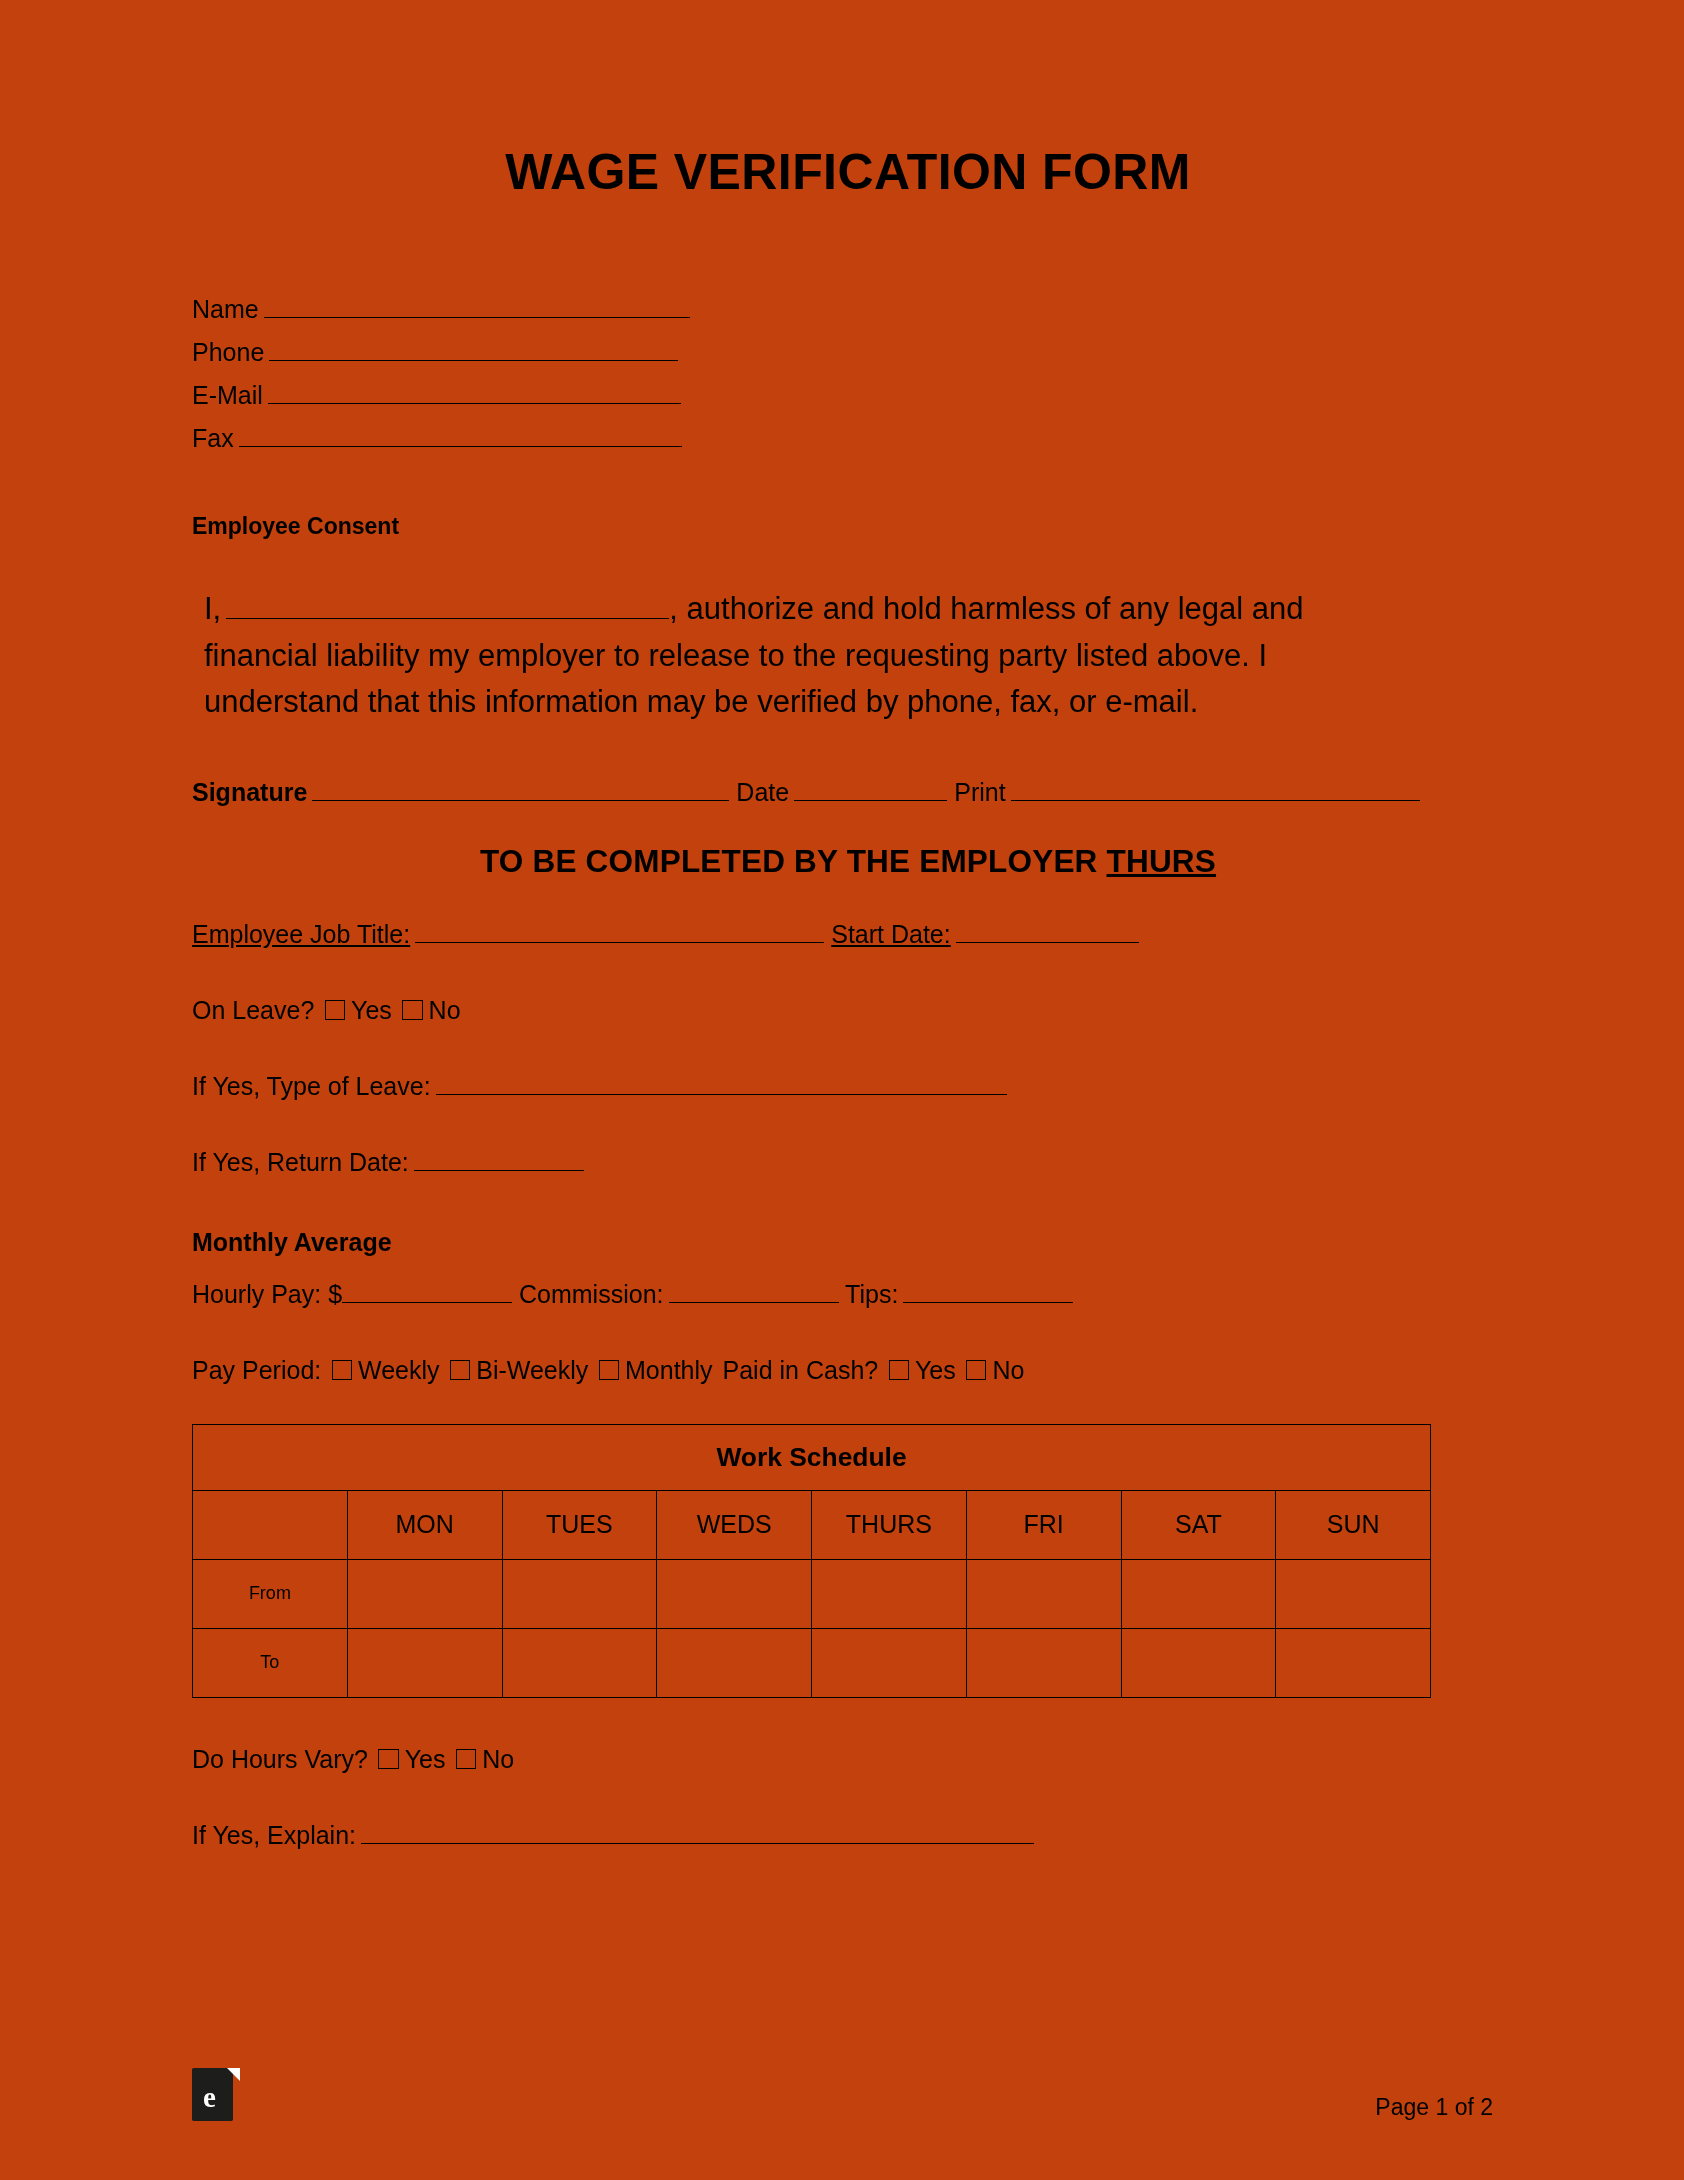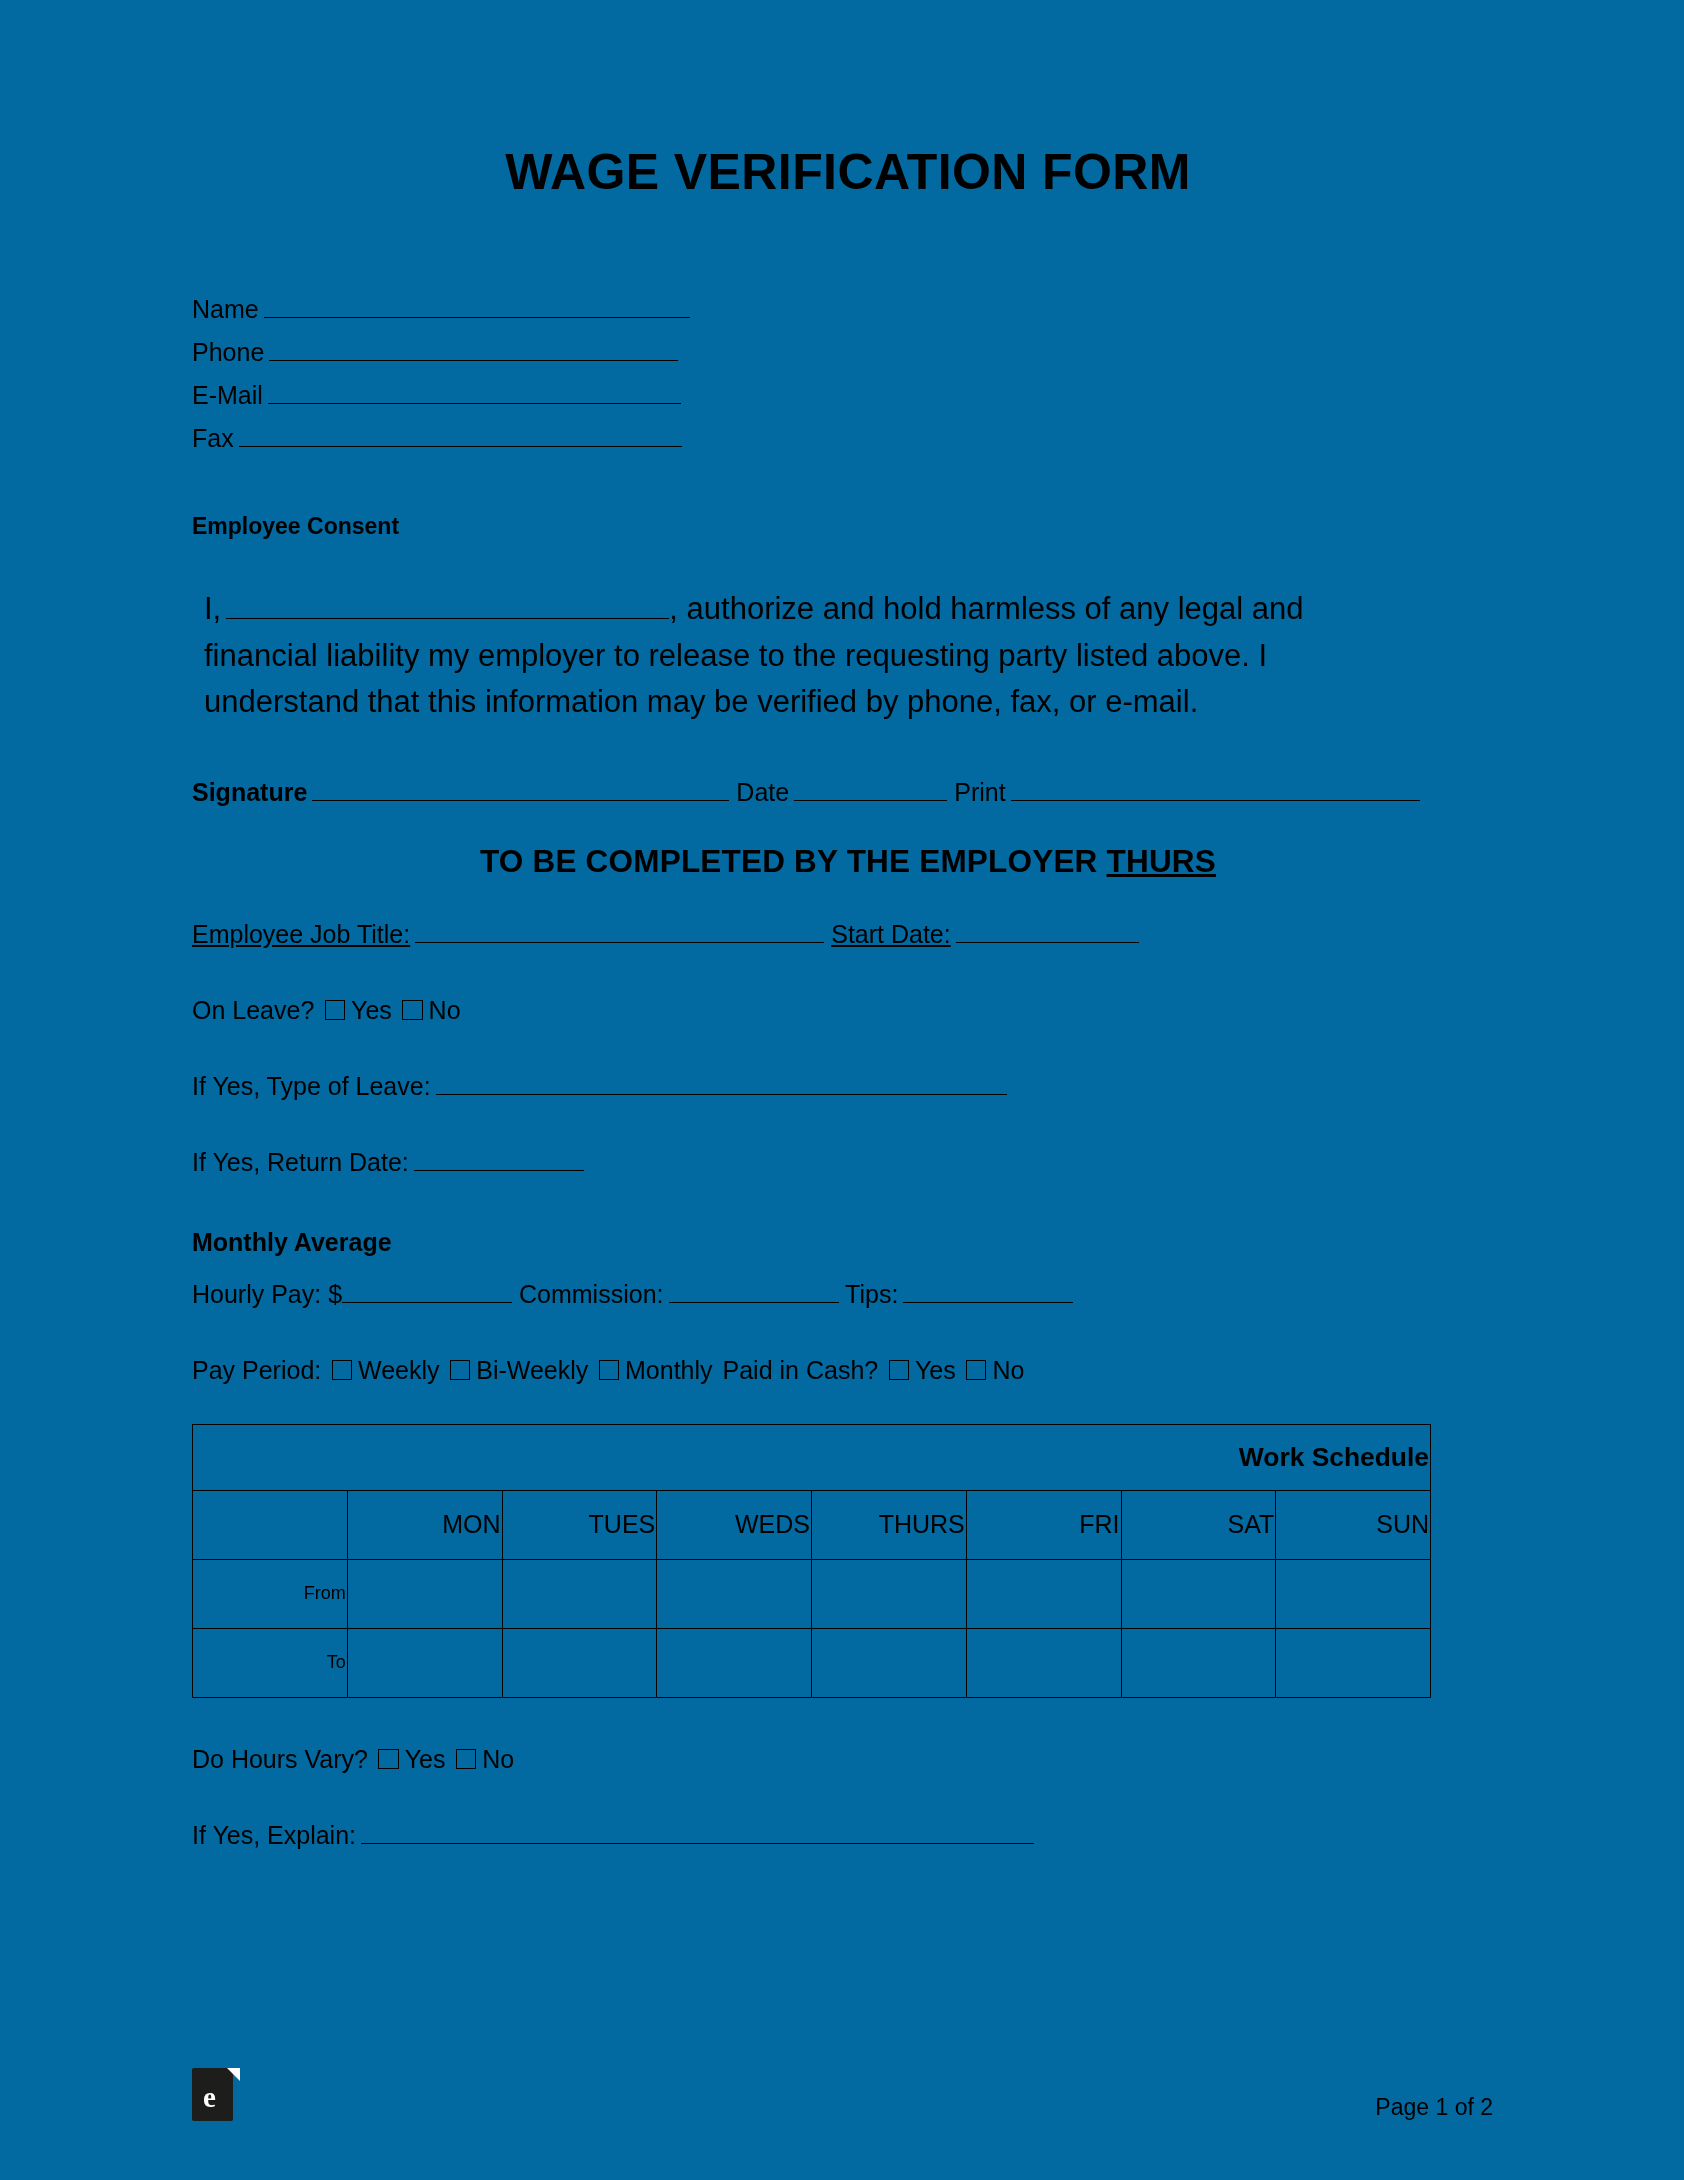--- a/index.html
+++ b/index.html
@@ -11,21 +11,21 @@
     width: 1685px;
     height: 2181px;
     font-family: "Liberation Sans", sans-serif;
     color: #000000;
     -webkit-font-smoothing: antialiased;
   }
   .page {
     position: relative;
     width: 1685px;
     height: 2181px;
-    background: #0369a1;
+    background: #c2410c;
     box-sizing: border-box;
     padding: 0;
   }
   .content {
     position: absolute;
     left: 192px;
     top: 0;
     width: 1312px;
   }
   h1.doc-title {
@@ -123,21 +123,21 @@
 
   table.schedule {
     border-collapse: collapse;
     width: 1239px;
     margin-top: 32px;
     table-layout: fixed;
   }
   table.schedule td, table.schedule th {
     border: 1.7px solid #000;
     height: 66px;
-    text-align: right;
+    text-align: center;
     vertical-align: middle;
     font-size: 25px;
     font-weight: normal;
     margin-top: 26px;
   }
   table.schedule .title-cell {
     font-size: 26.4px;
     font-weight: bold;
     height: 63px;
   }

